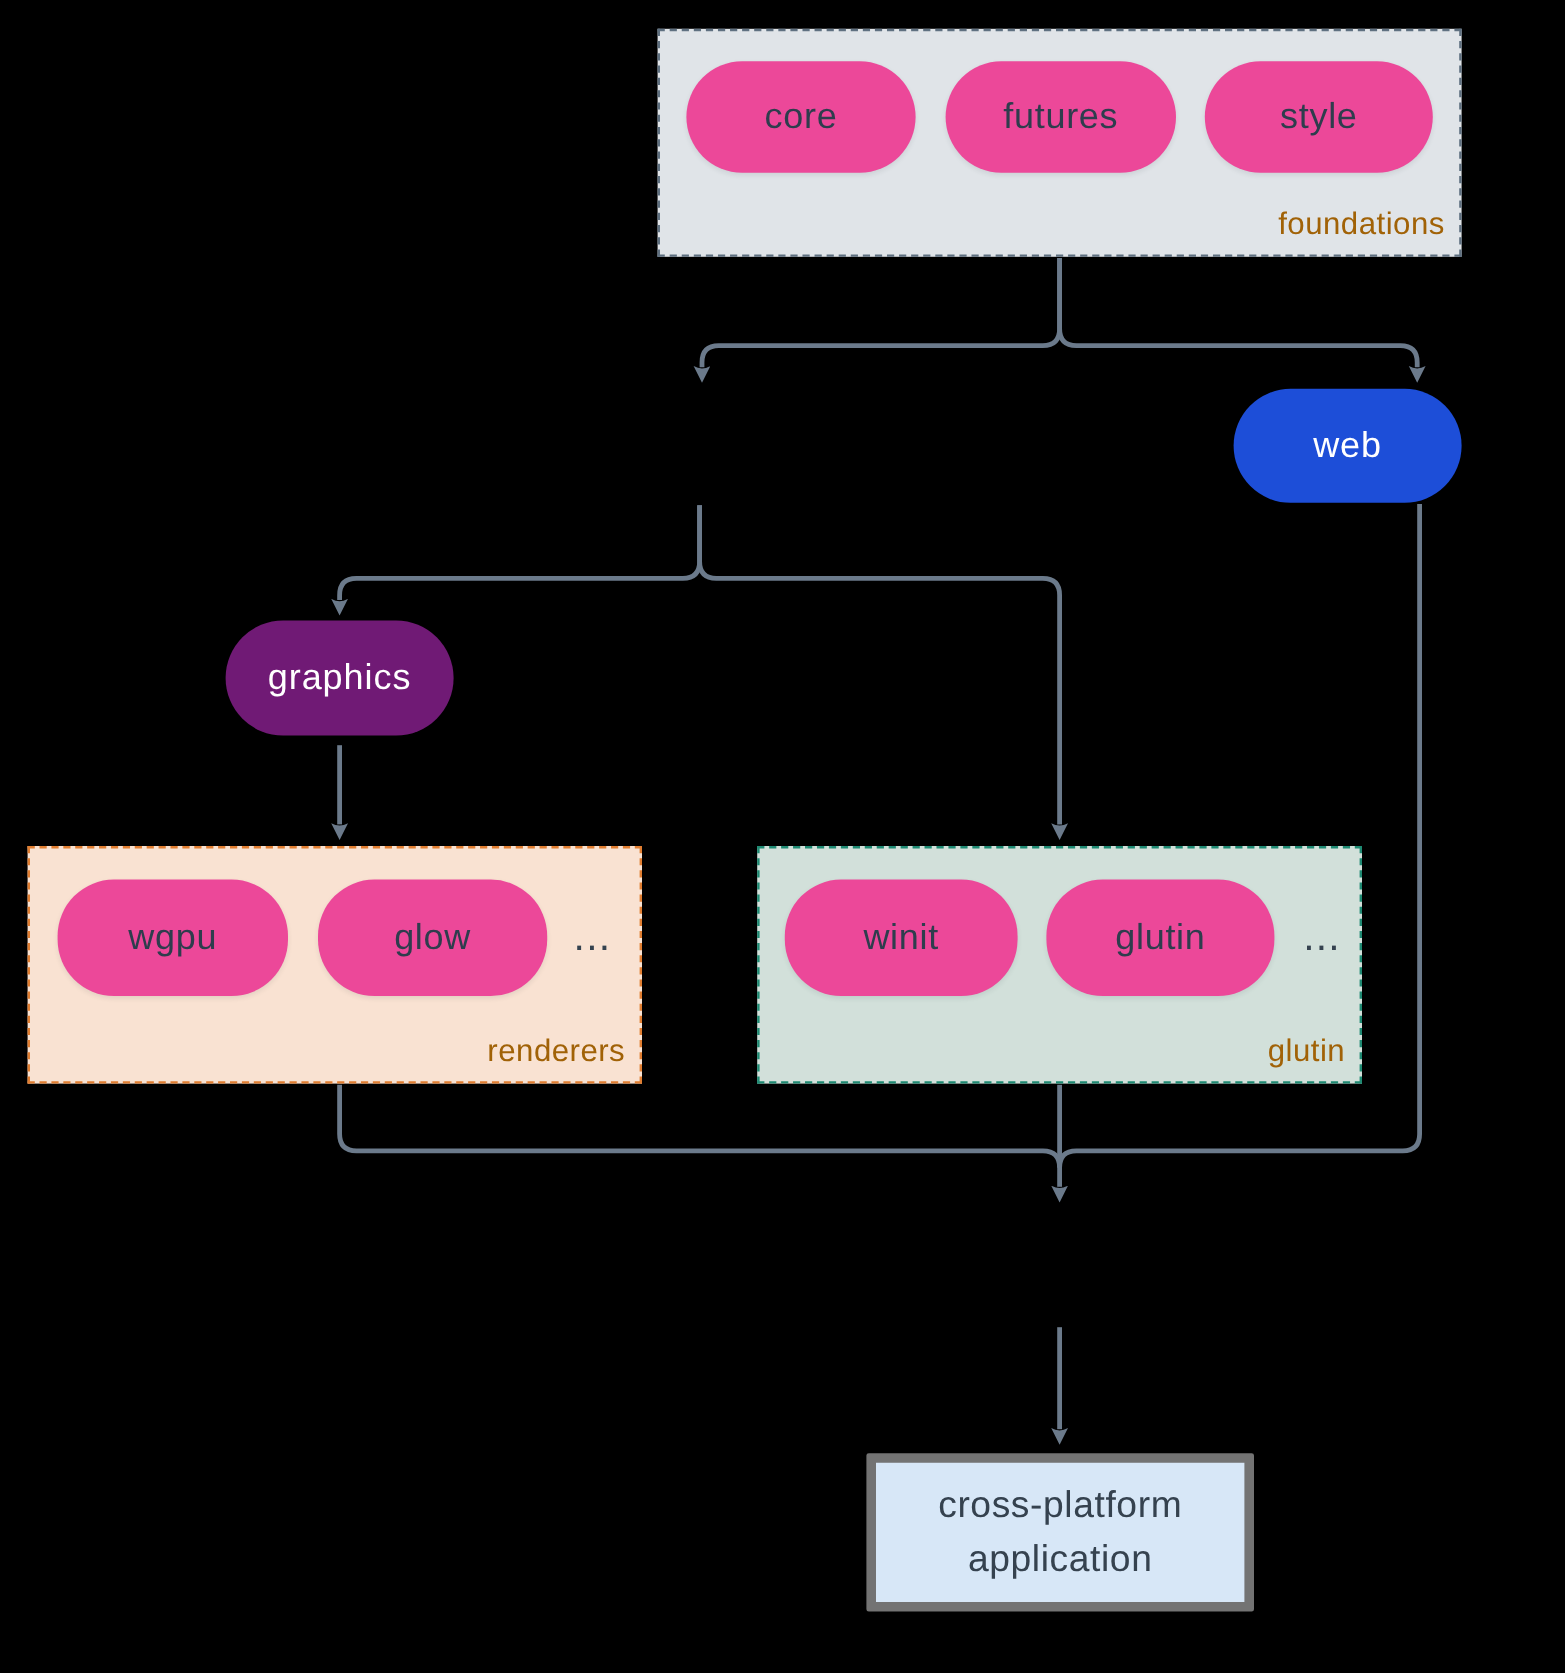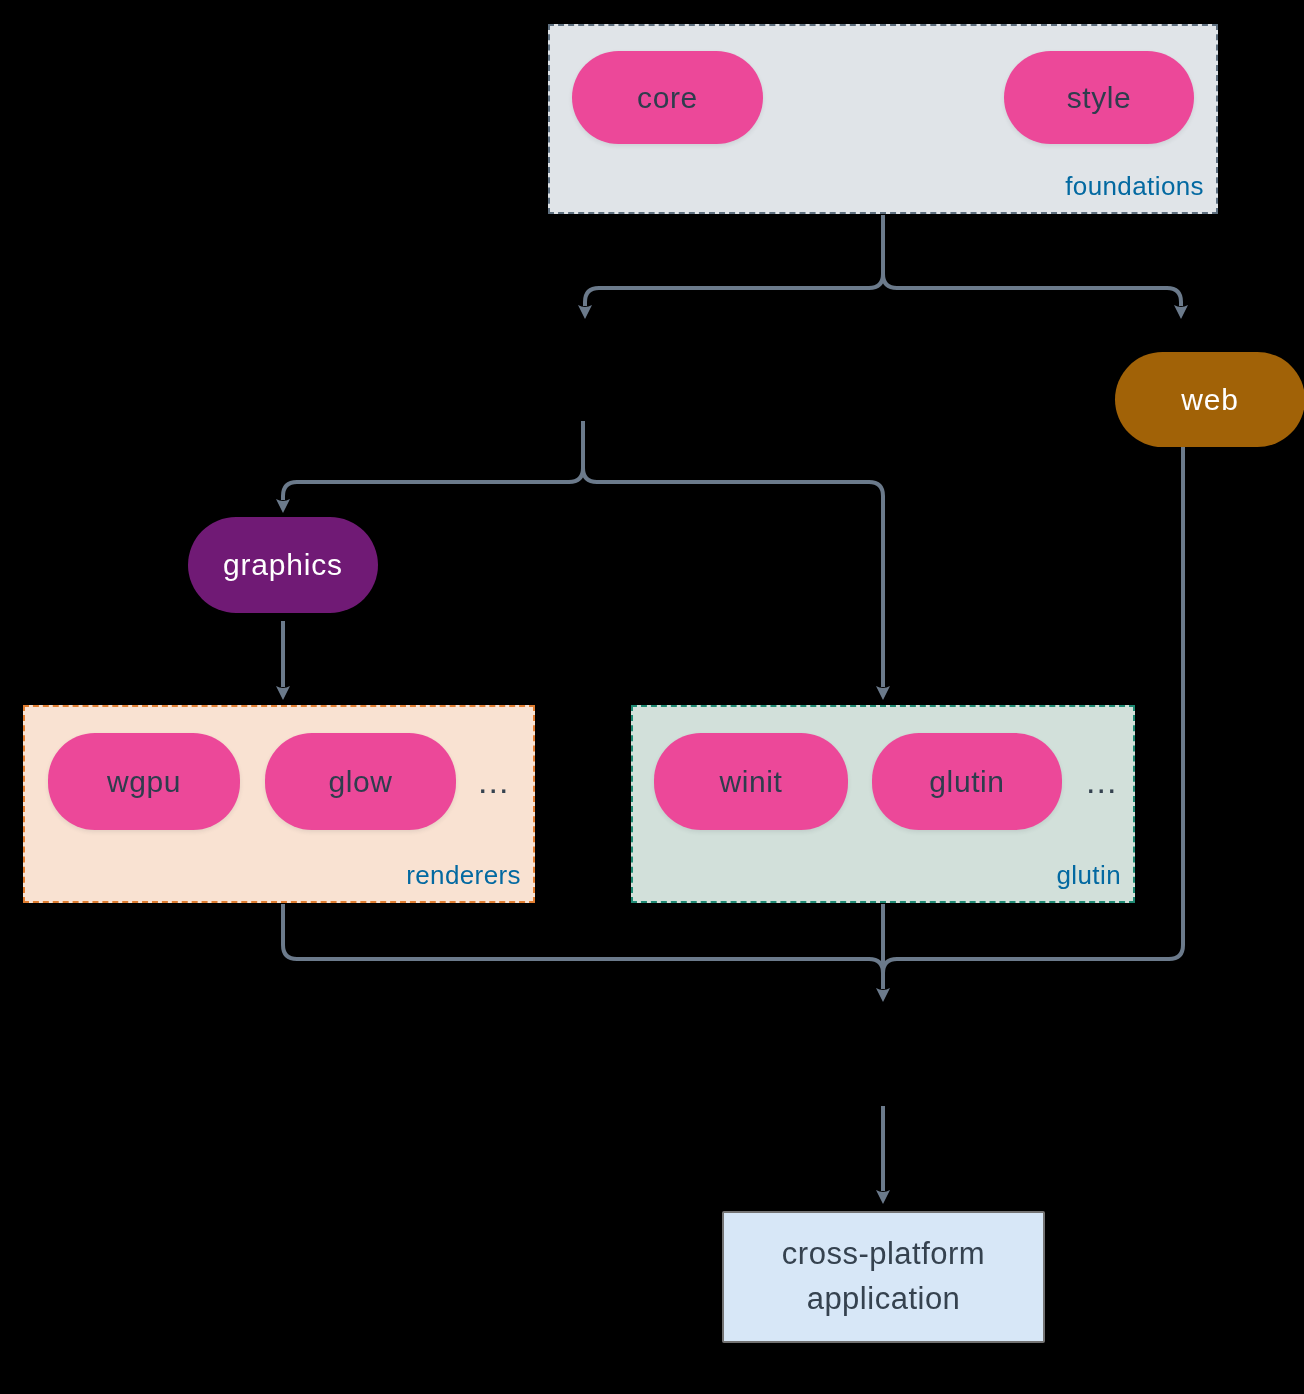--- a/index.html
+++ b/index.html
@@ -23,21 +23,21 @@
   .group-renderers{
     left:23px;top:705px;width:512px;height:198px;
     background:#f9e2d2;border:2px dashed #e17e31;
   }
   .group-shells{
     left:631px;top:705px;width:504px;height:198px;
     background:#d2e0da;border:2px dashed #1f8a73;
   }
   .corner-label{
     position:absolute;right:12px;bottom:10px;
-    font-size:26px;color:#0369a1;letter-spacing:0.4px;
+    font-size:26px;color:#a16207;letter-spacing:0.4px;
   }
   .pill-white{
     position:absolute;
     height:93px;border-radius:47px;
     background:#ec4899;
     display:flex;align-items:center;justify-content:center;
     font-size:30px;color:#2e3d4d;letter-spacing:0.6px;
     box-shadow:0 2px 4px rgba(40,50,60,0.10);
     z-index:3;
   }
@@ -47,27 +47,27 @@
     z-index:3;
   }
   .pill{
     position:absolute;
     height:95px;border-radius:48px;
     display:flex;align-items:center;justify-content:center;
     font-size:30px;color:#ffffff;letter-spacing:0.8px;
     z-index:3;
   }
   .pill-native{left:488px;top:325px;width:191px;background:#6c5ce7;}
-  .pill-web{left:1115px;top:324px;width:190px;background:#a16207;margin-top:28px;}
+  .pill-web{left:1028px;top:324px;width:190px;background:#1d4ed8;}
   .pill-graphics{left:188px;top:517px;width:190px;height:96px;background:#701a75;}
   .pill-iced{left:787px;top:1008px;width:192px;background:#2e8bdd;}
   .app-box{
     position:absolute;left:722px;top:1211px;width:323px;height:132px;
     box-sizing:border-box;
-    background:#d7e7f7;border:2px solid #737373;border-radius:2px;
+    background:#d7e7f7;border:8px solid #737373;border-radius:2px;
     display:flex;flex-direction:column;align-items:center;justify-content:center;
     font-size:31px;color:#35424f;letter-spacing:0.5px;line-height:1.45;
     z-index:3;
   }
 </style>
 </head>
 <body>
 
 <div class="canvas">
 
@@ -98,20 +98,23 @@
       <path d="M883,1106 V1191" marker-end="url(#arrow)"></path>
     </g>
   </svg>
 
   <div class="group group-foundations">
     <span class="corner-label">foundations</span>
   </div>
   <div class="pill-white" style="left:572px;top:51px;width:191px;">
     <span>core</span>
   </div>
+  <div class="pill-white" style="left:788px;top:51px;width:192px;">
+    <span>futures</span>
+  </div>
   <div class="pill-white" style="left:1004px;top:51px;width:190px;align-items:center;">
     <span>style</span>
   </div>
 
   <div class="pill pill-web">
     <span>web</span>
   </div>
 
   <div class="pill pill-graphics">
     <span>graphics</span>

